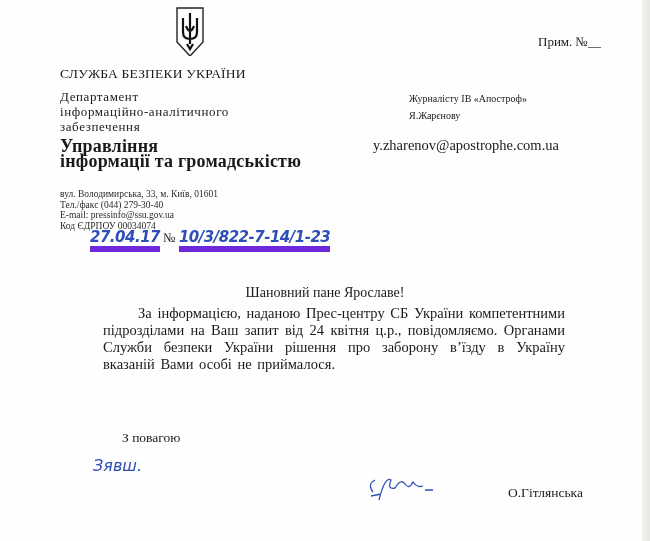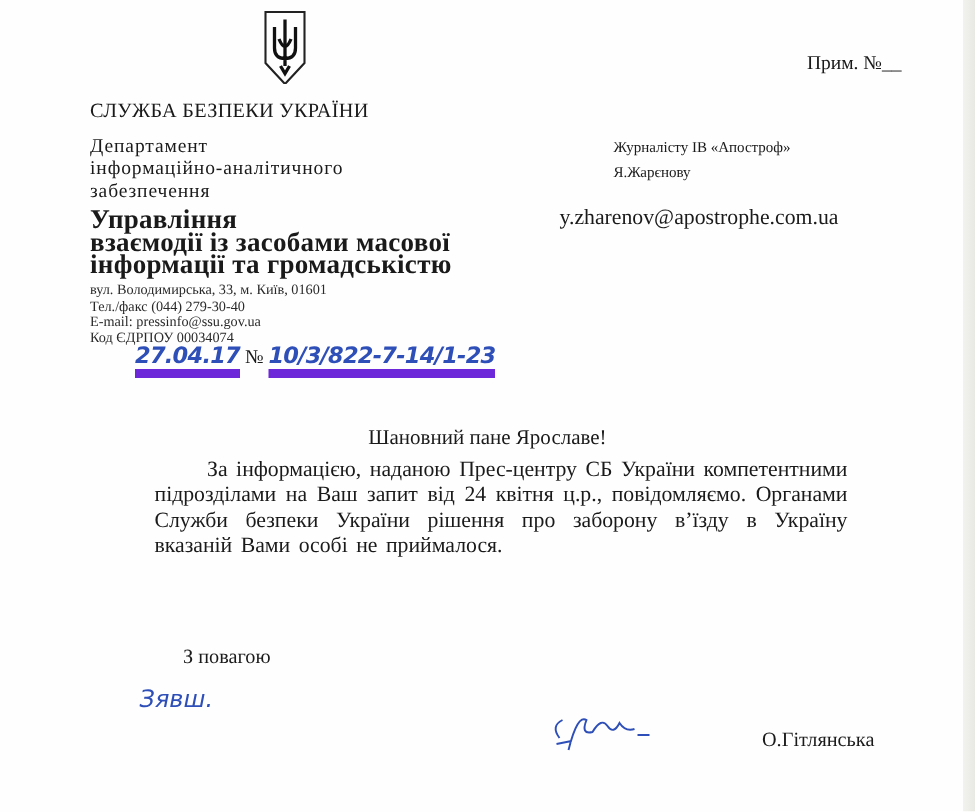--- a/index.html
+++ b/index.html
@@ -43,21 +43,20 @@
   </svg>
 
   <div class="abs org org-name">СЛУЖБА БЕЗПЕКИ УКРАЇНИ</div>
   <div class="abs org dept">
     <div>Департамент</div>
     <div>інформаційно-аналітичного</div>
     <div>забезпечення</div>
   </div>
   <div class="abs org mgmt">
     <div>Управління</div>
-    <div>взаємодії із засобами масової</div>
     <div>інформації та громадськістю</div>
   </div>
   <div class="abs org addr">
     <div>вул. Володимирська, 33, м. Київ, 01601</div>
     <div>Тел./факс (044) 279-30-40</div>
     <div>E-mail: pressinfo@ssu.gov.ua</div>
     <div>Код ЄДРПОУ 00034074</div>
   </div>
 
   <div class="abs date-row">

